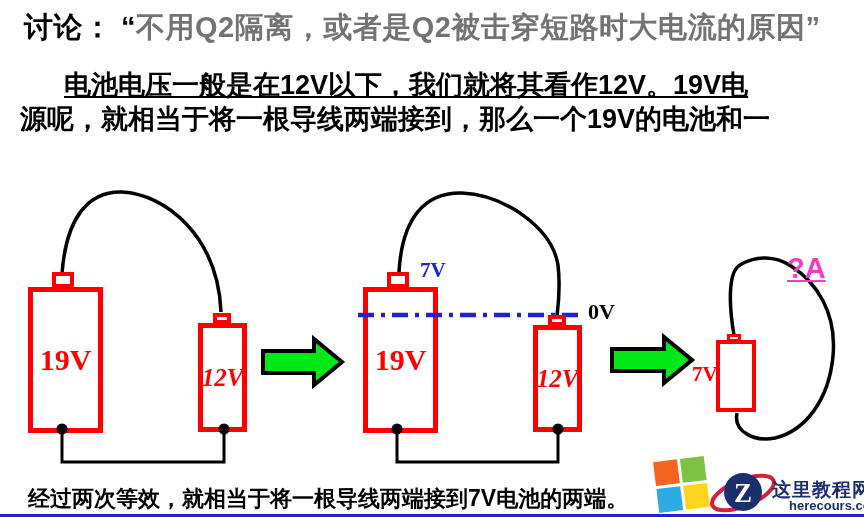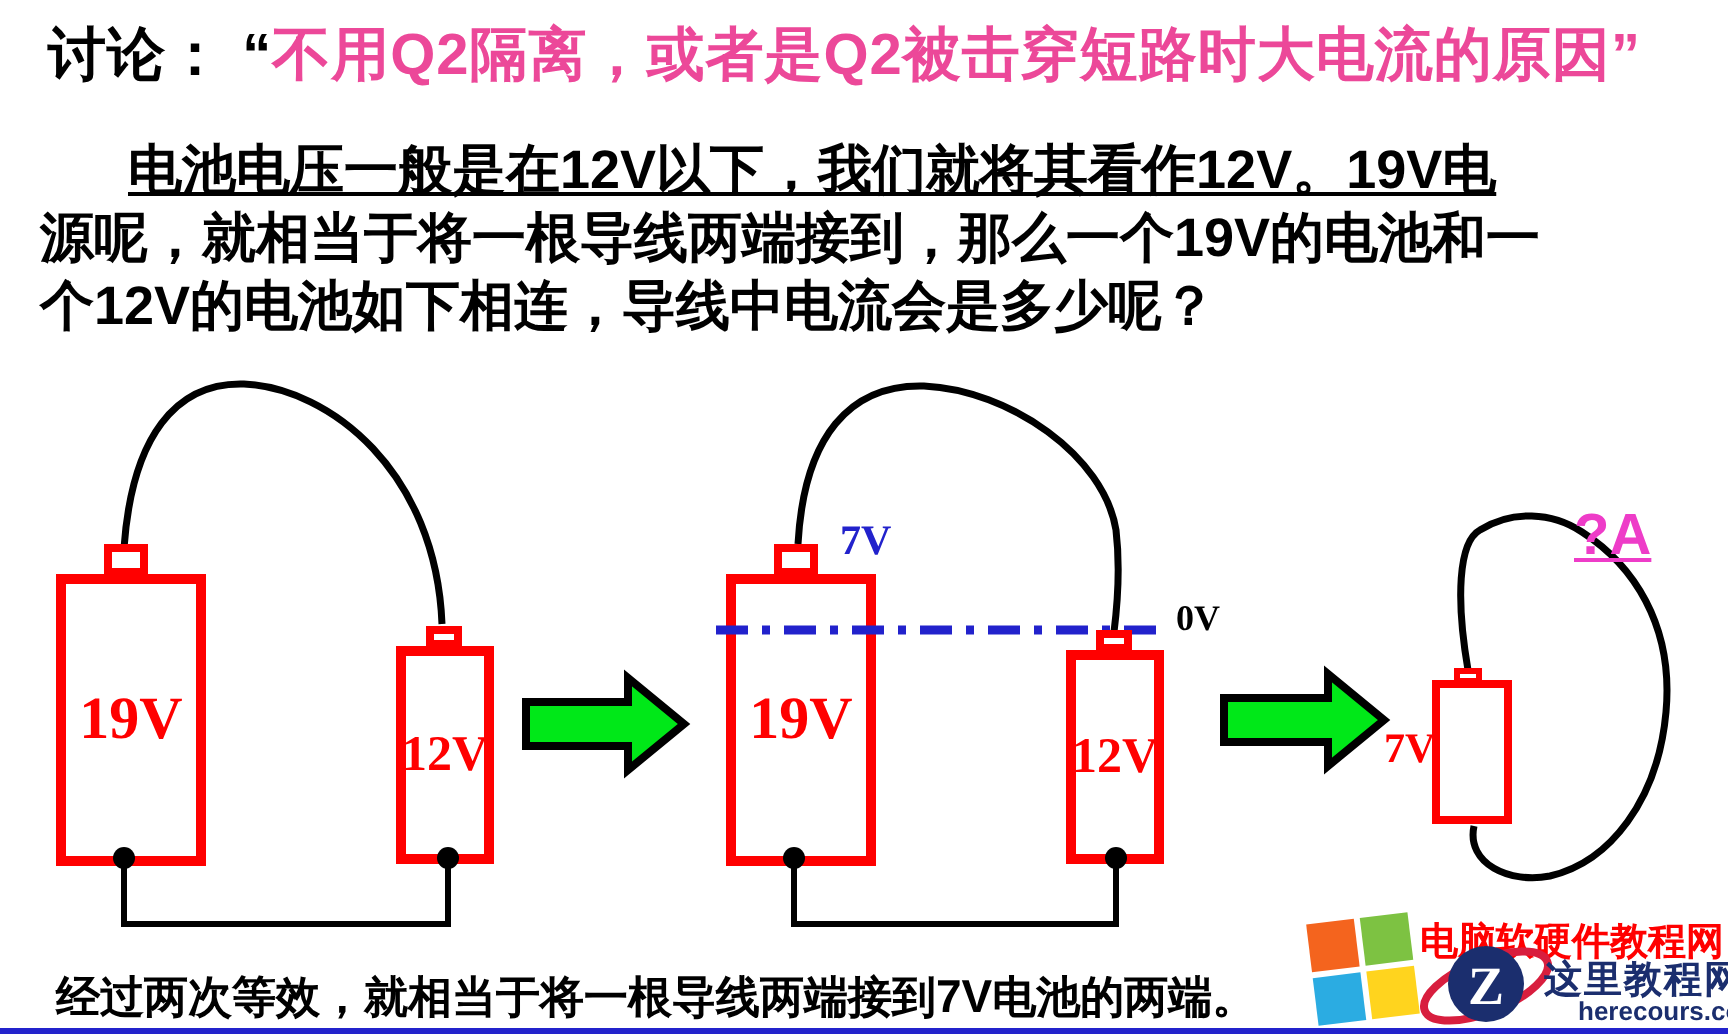--- a/index.html
+++ b/index.html
@@ -5,49 +5,49 @@
   html,body{margin:0;padding:0;background:#888;}
   .slide{
     position:relative;width:864px;height:517px;background:#ffffff;
     overflow:hidden;font-family:"Liberation Sans",sans-serif;
   }
   
   .title{
     position:absolute;left:24px;top:8px;font-size:29px;font-weight:bold;
     white-space:nowrap;color:#000;letter-spacing:0.5px;z-index:5;
   }
-  .title .red{color:#ec4899;}
+  .title .red{color:#737373;}
   .para{
     position:absolute;left:20px;top:68px;z-index:5;color:#000;
     font-size:27px;font-weight:bold;line-height:34px;white-space:nowrap;
   }
   .para .indent{padding-left:44px;text-decoration:underline;}
   .concl{
     position:absolute;left:28px;top:484px;z-index:5;color:#000;
     font-size:22px;font-weight:bold;white-space:nowrap;text-align:center;
   }
   .concl .v7{font-size:23px;}
   
   .batt{
     position:absolute;box-sizing:border-box;border:5px solid #ff0000;background:#fff;
     display:flex;align-items:center;justify-content:center;z-index:2;
   }
   .batt .blabel{
     font-family:"Liberation Serif",serif;font-weight:bold;color:#ff0000;font-size:30px;
   }
-  .batt.small .blabel{font-size:25px;}
+  .batt.small .blabel{font-size:25px;font-style:italic;}
   .term{
     position:absolute;box-sizing:border-box;border:4px solid #ff0000;background:#fff;z-index:4;
   }
   .wires{position:absolute;left:0;top:0;z-index:3;pointer-events:none;}
   .flabel{
     position:absolute;z-index:5;font-family:"Liberation Serif",serif;font-weight:bold;white-space:nowrap;
   }
   .lbl-7v-mid{left:420px;top:258px;font-size:21px;color:#2222cc;}
-  .lbl-0v{left:588px;top:299px;font-size:18px;color:#000;}
+  .lbl-0v{left:588px;top:299px;font-size:22px;color:#000;}
   .lbl-7v-right{left:692px;top:362px;font-size:21px;color:#ff0000;}
   .lbl-qa{
     left:787px;top:252px;font-size:29px;font-weight:bold;color:#ee3cc8;
     font-family:"Liberation Sans",sans-serif;z-index:5;position:absolute;
   }
   .lbl-qa::first-letter{text-decoration:underline;}
   
   .squares{
     position:absolute;left:656px;top:459px;z-index:6;
     display:grid;grid-template-columns:24px 24px;grid-gap:3px;
@@ -77,21 +77,20 @@
 <div class="slide">
 
   <div class="title">
     <span>讨论：</span>
     <span>“</span><span class="red">不用Q2隔离，或者是Q2被击穿短路时大电流的原因</span><span class="red">”</span>
   </div>
 
   <div class="para">
     <div class="indent">电池电压一般是在12V以下，我们就将其看作12V。19V电</div>
     <div>源呢，就相当于将一根导线两端接到，那么一个19V的电池和一</div>
-    <div>个12V的电池如下相连，导线中电流会是多少呢？</div>
   </div>
 
   <div class="batt" style="left:28px;top:287px;width:75px;height:146px">
     <span class="blabel">19V</span>
   </div>
   <div class="term" style="left:52px;top:272px;width:22px;height:16px"></div>
   <div class="batt small" style="left:198px;top:323px;width:49px;height:109px">
     <span class="blabel">12V</span>
   </div>
   <div class="term" style="left:213px;top:313px;width:18px;height:11px"></div>
@@ -137,21 +136,20 @@
   <div class="concl">
     <span>经过两次等效，就相当于将一根导线两端接到</span><span class="v7">7V</span><span>电池的两端。</span>
   </div>
 
   <div class="squares">
     <span style="background:#f4641e"></span>
     <span style="background:#7dc242"></span>
     <span style="background:#2bace2"></span>
     <span style="background:#ffd41e"></span>
   </div>
-  <div class="wm-red">电脑软硬件教程网</div>
   <svg class="emblem" width="70" height="52" viewBox="0 0 70 52">
     <ellipse cx="35" cy="27" rx="33" ry="13" fill="none" stroke="#d81e3e" stroke-width="4" transform="rotate(-22 35 27)"></ellipse>
     <circle cx="35" cy="26" r="19" fill="#1b2e6e"></circle>
     <text x="35" y="36" text-anchor="middle" font-size="27" font-weight="bold" font-family="Liberation Serif, serif" fill="#ffffff">Z</text>
   </svg>
   <div class="wm-name">这里教程网</div>
   <div class="wm-url">herecours.com</div>
 
   <div class="bottom-bar"></div>
 </div>

